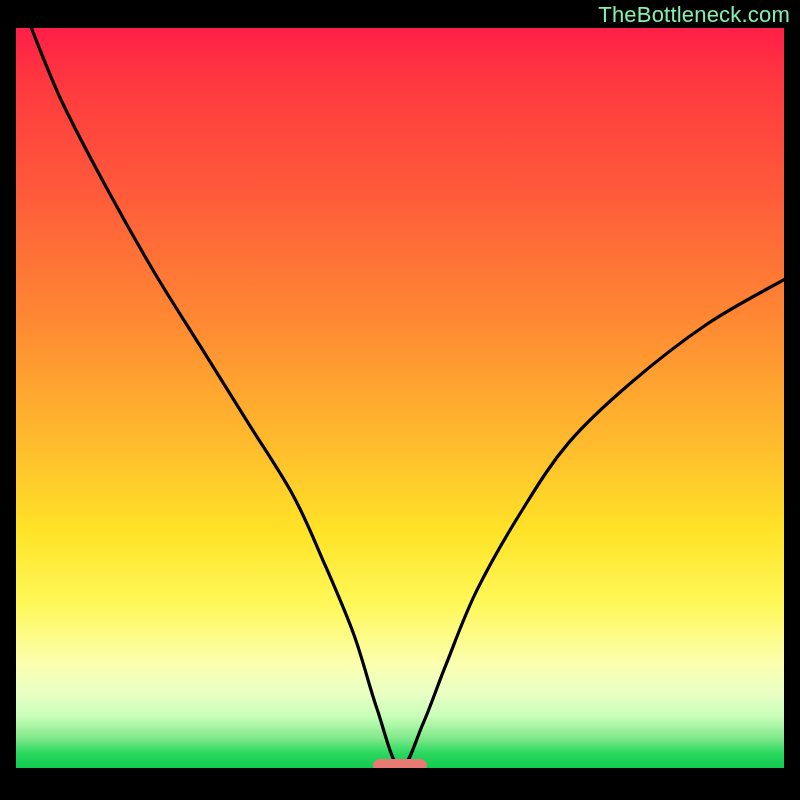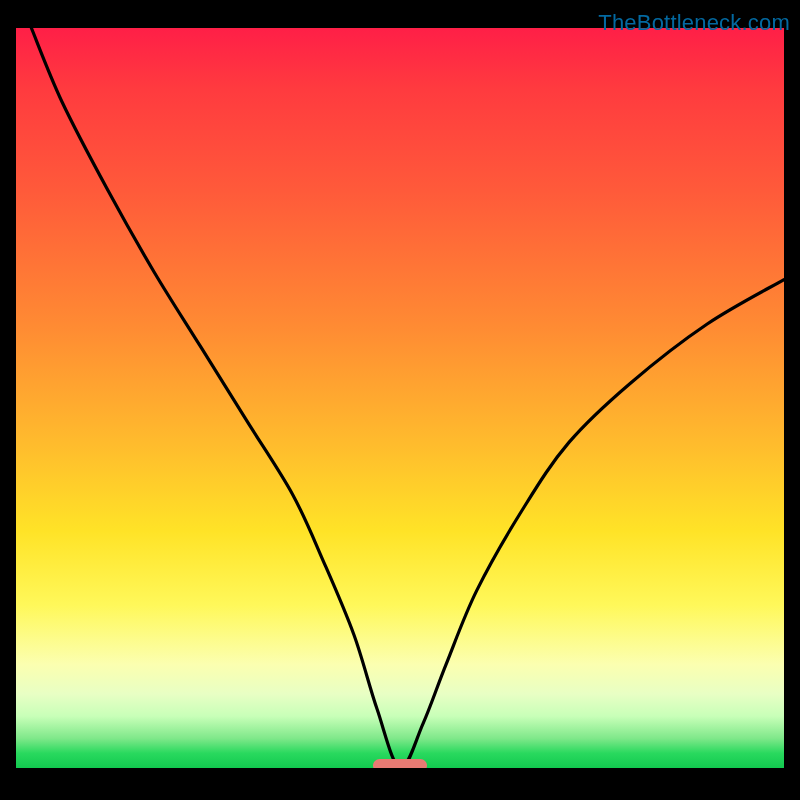--- a/index.html
+++ b/index.html
@@ -12,23 +12,23 @@
     overflow: hidden;
   }
   .frame {
     position: relative;
     width: 800px;
     height: 800px;
     background: #000;
   }
   .watermark {
     position: absolute;
-    top: 10px;
+    top: 2px;
     right: 10px;
-    color: #0369a1;
+    color: #86efac;
     font-size: 22px;
     font-weight: 500;
     letter-spacing: 0.2px;
     z-index: 5;
   }
   .plot-area {
     position: absolute;
     left: 16px;
     top: 28px;
     width: 768px;

